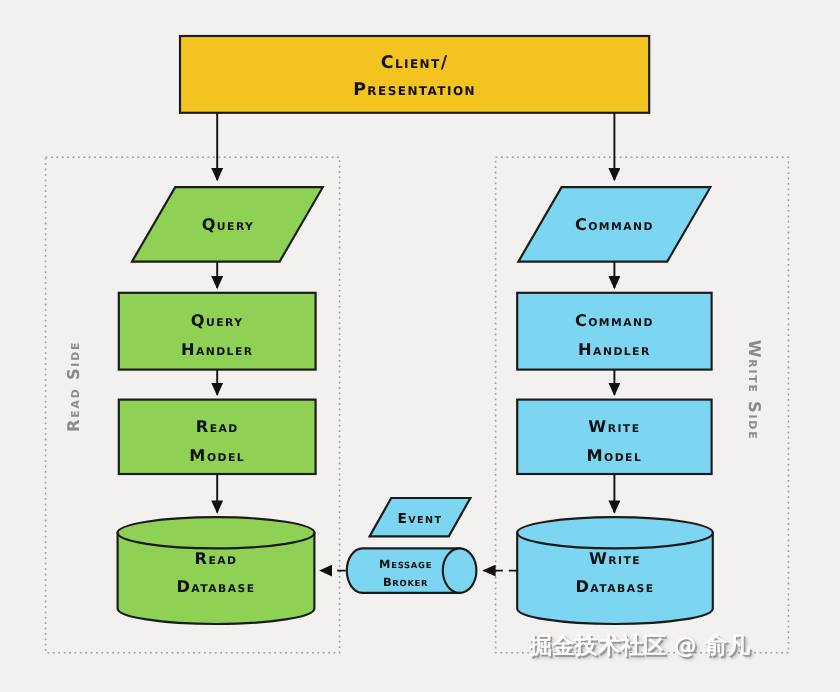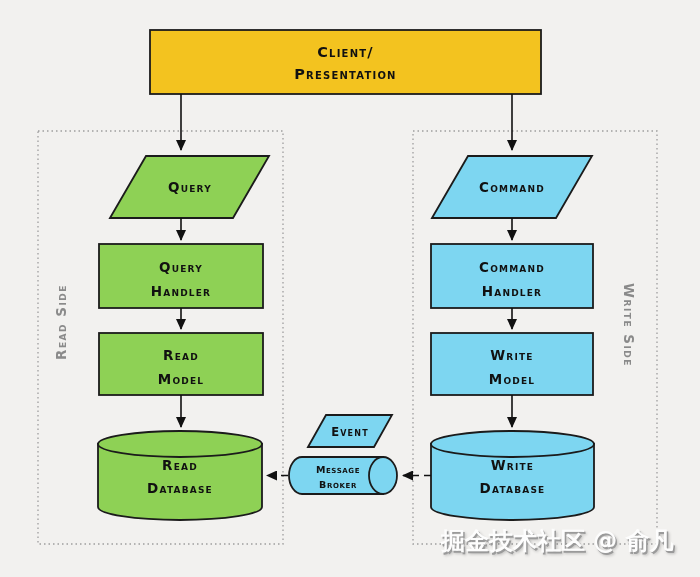--- a/index.html
+++ b/index.html
@@ -25,21 +25,21 @@
   .side-label{
     font-family:"DejaVu Sans", sans-serif;
     font-weight:bold;font-size:13.5px;
     font-variant:small-caps;letter-spacing:1.5px;
     fill:#8a8a8a;
   }
   .arrow{stroke:#111;stroke-width:1.6;fill:none;}
   .arrow-dashed{stroke:#111;stroke-width:1.6;fill:none;stroke-dasharray:7 5;}
   .watermark{
     position:absolute;left:441px;top:529px;
-    font-size:24px;font-weight:bold;line-height:1;
+    font-size:19px;font-weight:bold;line-height:1;
     color:#fdfdfd;white-space:nowrap;
     text-shadow:1.5px 1.5px 0 #9a9a9a, 2.5px 2.5px 3px rgba(0,0,0,.22);
   }
 </style>
 </head>
 <body>
 
 <div class="canvas">
 <svg width="700" height="577" viewBox="0 0 700 577">
   <defs>

